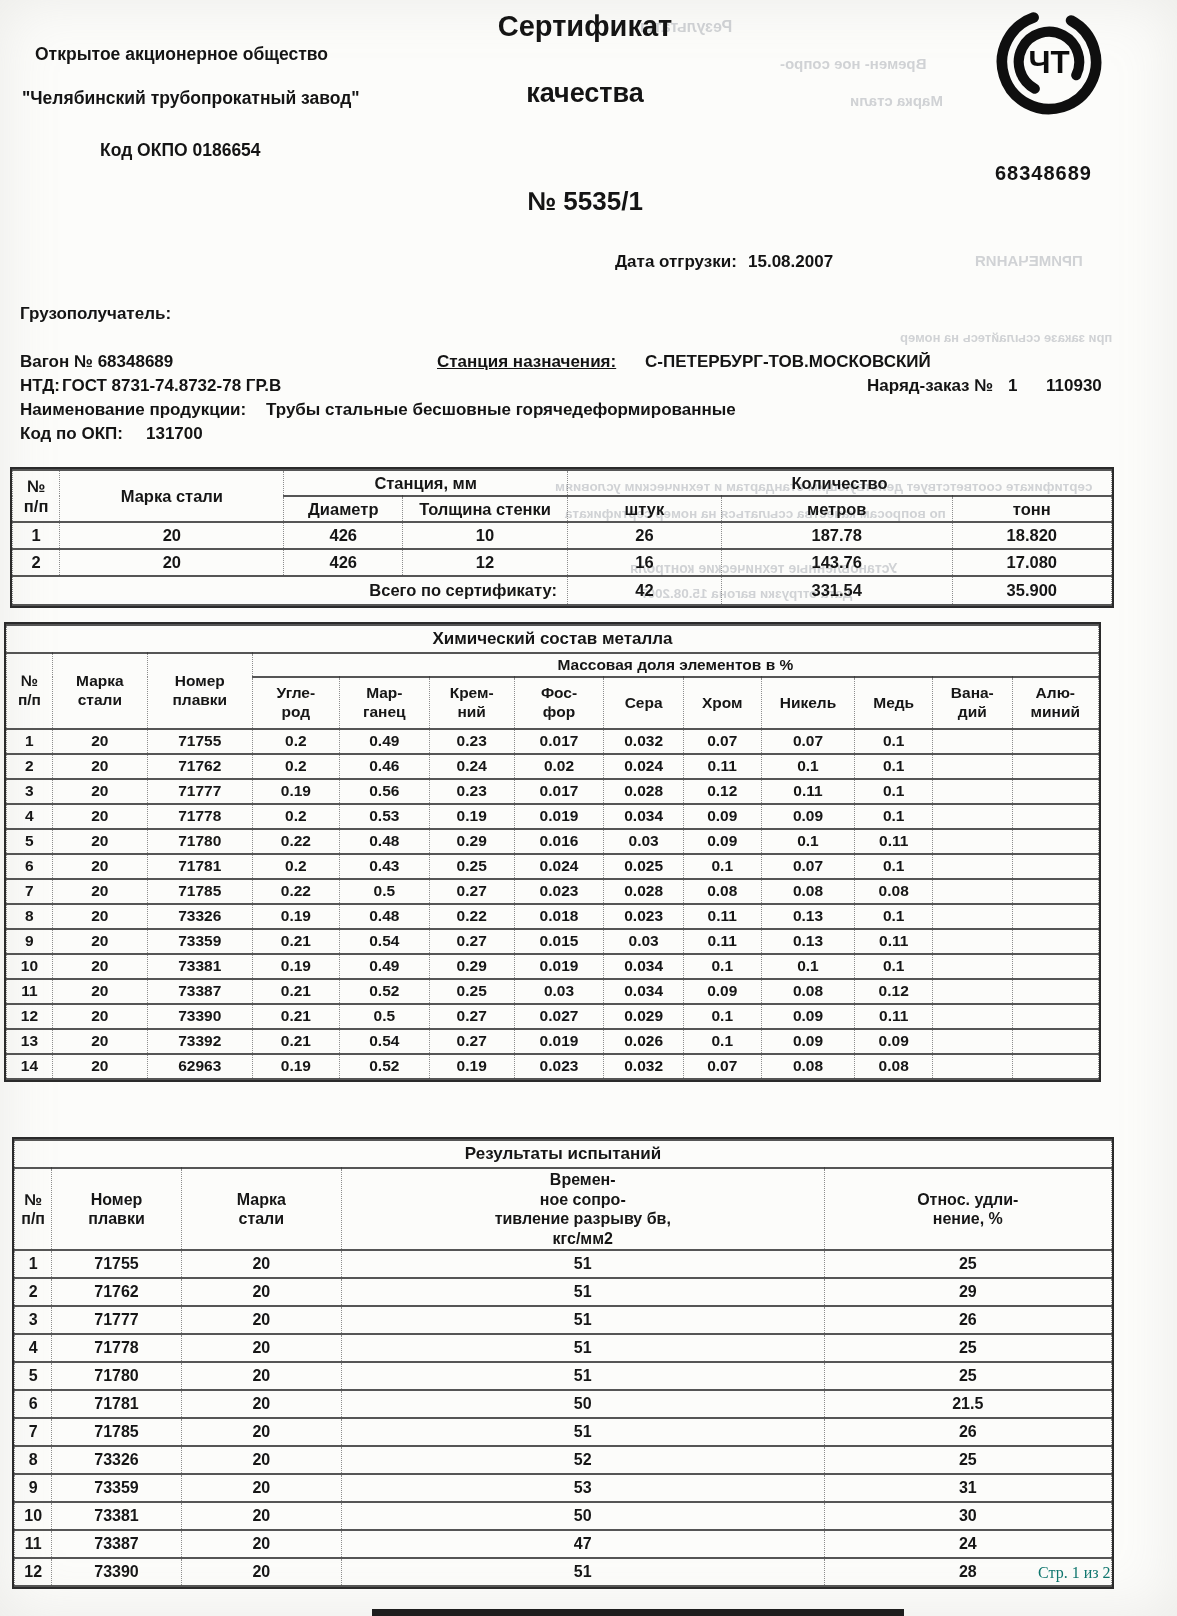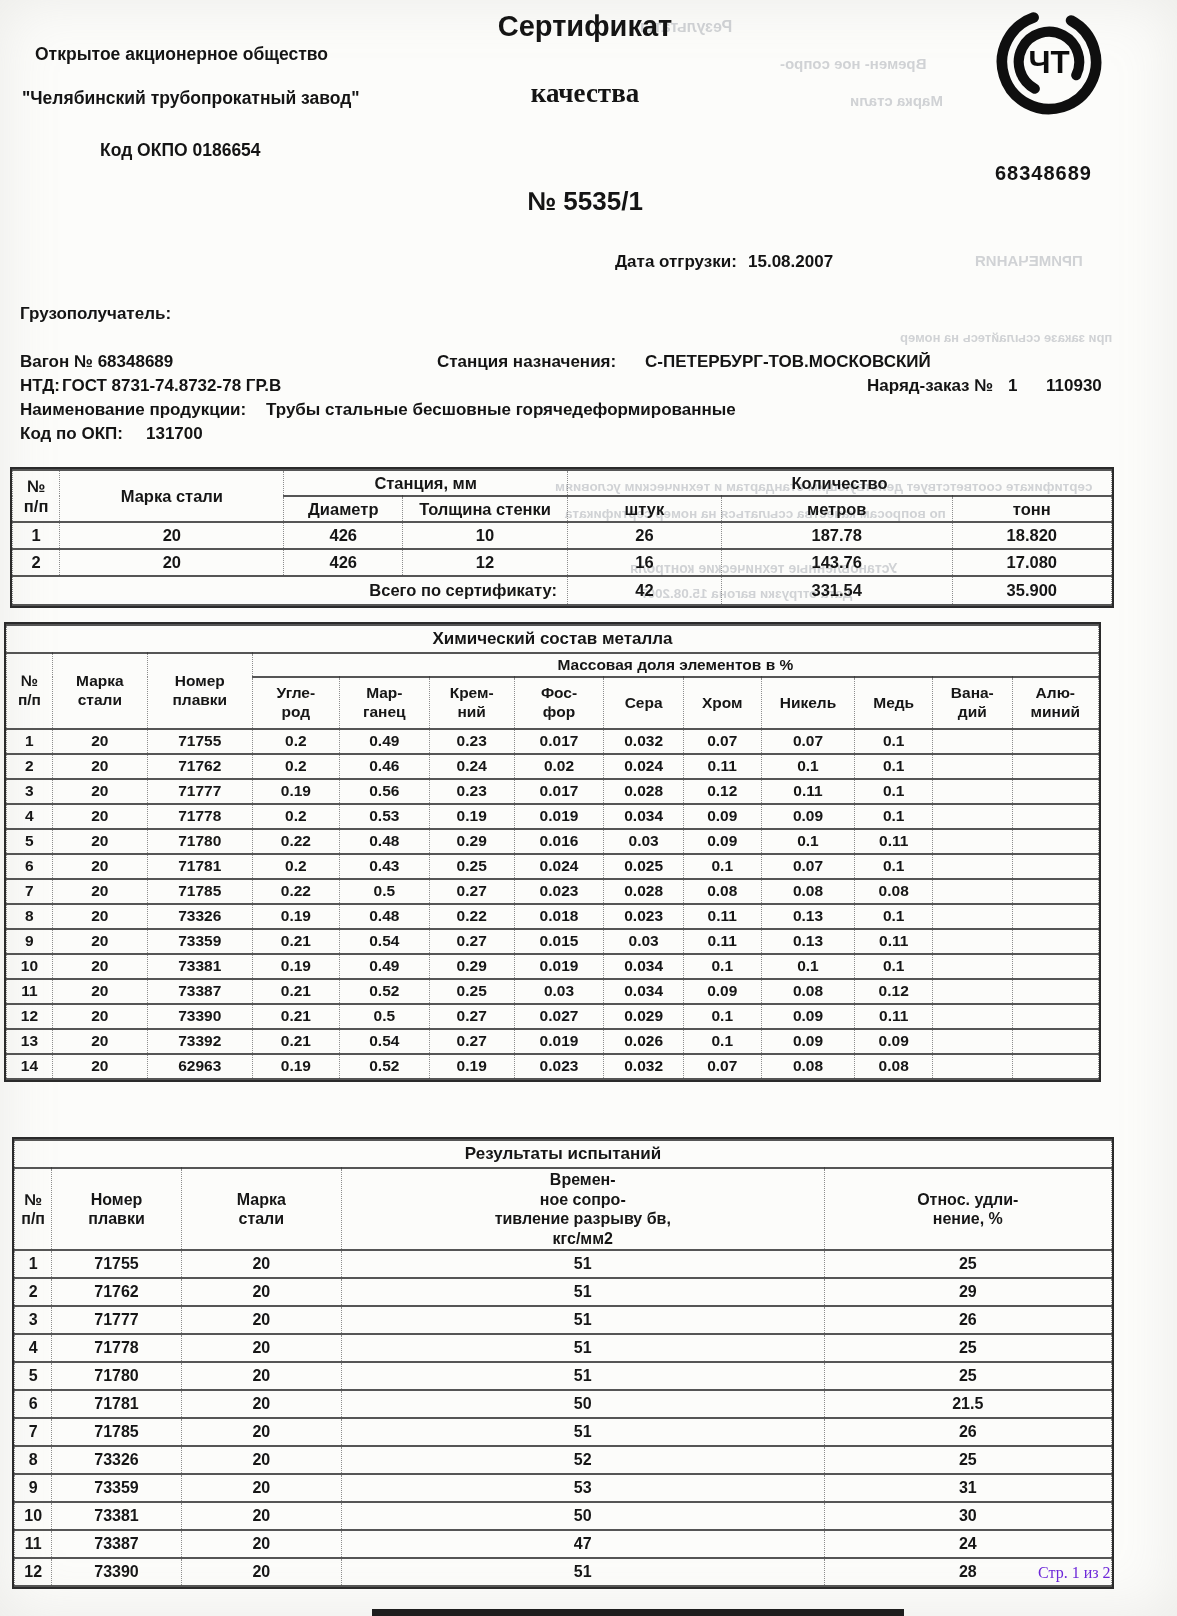--- a/index.html
+++ b/index.html
@@ -8,21 +8,21 @@
     background:#fcfcfa; overflow:hidden;
     font-family:"Liberation Sans", sans-serif; color:#141414;
     box-shadow: inset 0 0 60px rgba(160,160,155,.18);
   }
   .abs { position:absolute; }
 
   
   .org-line { font-weight:bold; font-size:17.5px; white-space:nowrap; }
   .cert-line { font-weight:bold; text-align:center; width:350px; left:410px; }
   .cert-1 { top:10px;  font-size:29px; }
-  .cert-2 { top:78px;  font-size:27px;font-family:Liberation Serif, serif; }
+  .cert-2 { top:78px;  font-size:27px; }
   .cert-3 { top:138px; font-size:26px;margin-top:48px; }
   .logo-box { left:993px; top:6px; width:112px; height:112px; }
   .form-no { left:995px; top:162px; font-weight:bold; font-size:20px; letter-spacing:1px; }
 
   
   .info { font-weight:bold; font-size:17px; white-space:pre; }
 
   
   table.doc { border-collapse:collapse; table-layout:fixed; width:100%;
               font-weight:bold; color:#161616; }
@@ -48,21 +48,21 @@
   .res { font-size:16px; }
   .res thead tr.h2 { height:79px; }
   .res tbody tr { height:28px; }
 
   
   .artifact { position:absolute; transform:scaleX(-1); font-weight:bold;
               color:rgba(122,128,140,.34); filter:blur(.5px); white-space:nowrap; }
   .scan-bar { position:absolute; left:372px; top:1609px; width:532px; height:7px;
               background:#1e1e1e; }
   .page-footer { position:absolute; left:1038px; top:1564px;
-                 font-family:"Liberation Serif", serif; font-size:16px; color:#6d28d9; }
+                 font-family:"Liberation Serif", serif; font-size:16px; color:#0f766e; }
 </style>
 </head>
 <body>
 
 <div class="page">
 
   <div class="artifact" style="left:640px; top:18px; font-size:16px;">Результаты</div>
   <div class="artifact" style="left:780px; top:55px; font-size:15px;">Времен- ное сопро-</div>
   <div class="artifact" style="left:850px; top:92px; font-size:15px;">Марка стали</div>
   <div class="artifact" style="left:975px; top:252px; font-size:15px;">ПРИМЕЧАНИЯ</div>
@@ -88,21 +88,21 @@
     </svg>
   </div>
   <div class="abs form-no">68348689</div>
 
   <div class="abs info" style="left:615px; top:252px;text-align:center;">Дата отгрузки:</div>
   <div class="abs info" style="left:748px; top:252px;">15.08.2007</div>
 
   <div class="abs info" style="left:20px; top:304px;">Грузополучатель:</div>
 
   <div class="abs info" style="left:20px; top:352px;">Вагон № 68348689</div>
-  <div class="abs info" style="left:437px; top:352px;">Станция назначения:</div>
+  <div class="abs info" style="left:437px; top:352px;text-decoration:underline;">Станция назначения:</div>
   <div class="abs info" style="left:645px; top:352px;">С-ПЕТЕРБУРГ-ТОВ.МОСКОВСКИЙ</div>
 
   <div class="abs info" style="left:20px; top:376px;">НТД:</div>
   <div class="abs info" style="left:62px; top:376px;">ГОСТ 8731-74.8732-78 ГР.В</div>
   <div class="abs info" style="left:867px; top:376px;">Наряд-заказ №</div>
   <div class="abs info" style="left:1008px; top:376px;">1</div>
   <div class="abs info" style="left:1046px; top:376px;">110930</div>
 
   <div class="abs info" style="left:20px; top:400px;">Наименование продукции:</div>
   <div class="abs info" style="left:266px; top:400px;">Трубы стальные бесшовные горячедеформированные</div>

